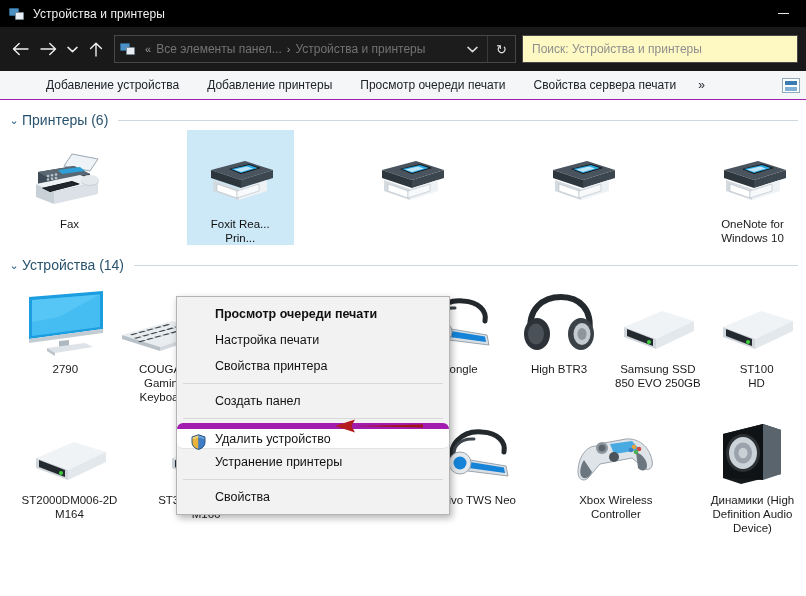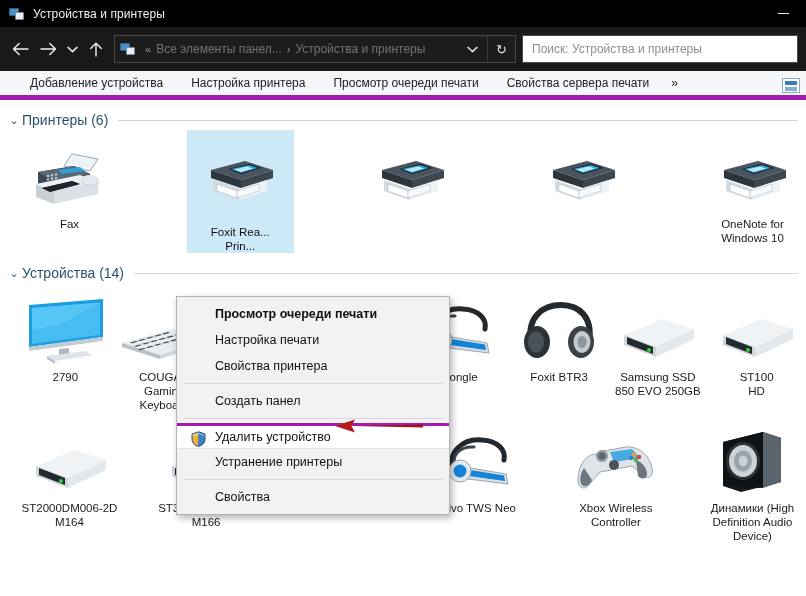--- a/index.html
+++ b/index.html
@@ -44,49 +44,49 @@
   .addr-ico { width:16px; height:16px; position:relative; margin-right:4px; flex:0 0 16px; }
   .addr-ico .a1 { position:absolute; left:0; top:2px; width:10px; height:8px; background:#4a90c4; border:1px solid #2d6389; border-radius:1px; }
   .addr-ico .a2 { position:absolute; left:6px; top:6px; width:9px; height:8px; background:#e8eef3; border:1px solid #7a8a96; border-radius:1px; }
   .crumb-sep { color:#9a9a9a; padding:0 5px; font-size:11px; }
   .crumb { color:#737373; white-space:nowrap; }
   .addr-spacer { flex:1 1 auto; }
   .addr-chev { color:#d8d8d8; font-size:10px; padding:0 9px; }
   .addr-refresh { color:#e2e2e2; font-size:13px; padding:0 8px; border-left:1px solid #3a3a3a; height:100%; display:flex; align-items:center; }
   .search {
     flex: 1 1 auto; height:28px; margin-left:6px; margin-right:2px;
-    background:#ffffff; border:1px solid #474747; display:flex; align-items:center;
+    background:#fef9c3; border:1px solid #474747; display:flex; align-items:center;
     padding-left:9px; color:#8e8e8e; font-size:12px; white-space:nowrap; overflow:hidden;
   }
 
   
   .cmdbar {
-    height:29px; flex:0 0 29px; background:#f4f6f8; border-bottom:5px solid #a21caf;
-    display:flex; align-items:center; padding-left:16px; position:relative;
+    height:29px; flex:0 0 29px; background:#f4f6f8; border-bottom:1px solid #a21caf;
+    display:flex; align-items:center; padding-left:32px; position:relative;
   }
   .cmd {
     font-size:12px; color:#20242a; padding:0 14px; height:23px; line-height:23px; white-space:nowrap;
   }
   .cmd-more { font-size:12px; color:#20242a; padding:0 8px; }
   .cmd-right { position:absolute; right:6px; top:0; height:29px; display:flex; align-items:center; }
   .viewicon { width:18px; height:15px; border:1px solid #8fa9bd; background:#fff; position:relative; }
   .viewicon i { position:absolute; left:2px; top:2px; right:2px; height:4px; background:#3b7cb5; display:block; }
   .viewicon i.b { top:8px; background:#7fb0d8; }
 
   
   .content { flex:1 1 auto; background:#ffffff; position:relative; overflow:hidden; }
 
   .sec-head { display:flex; align-items:center; padding: 12px 0 2px 6px; }
   .sec-chev { color:#2a5d86; font-size:11px; width:16px; text-align:center; }
   .sec-title { font-size:14px; color:#28536e; white-space:nowrap; }
   .sec-rule { flex:1 1 auto; height:1px; background:#cfd8de; margin: 0 8px 0 10px; }
 
   .grid { display:flex; padding-left: 16px; justify-content: space-between; }
   .tile { width:107px; display:flex; flex-direction:column; align-items:center; padding-top:6px; }
-  .tile.sel { background:#cde8f7;gap:8px; }
+  .tile.sel { background:#cde8f7; }
   .tile-icon { height:76px; display:flex; align-items:flex-end; justify-content:center; }
   .tile-label {
     font-size:11.5px; color:#1b1b1b; text-align:center; line-height:14px;
     margin-top:5px; width:100%; padding:0 2px; white-space:pre-line;
   }
   .tile.sel .tile-label { color:#101010; }
 
   .row2 { margin-top: 2px; }
 
   
@@ -94,21 +94,21 @@
     position:absolute; left:176px; top:196px; width:274px;
     background:#f2f2f2; border:1px solid #b4b4b4;
     box-shadow: 2px 3px 7px rgba(0,0,0,.30);
     padding: 4px 0 4px 0; z-index: 50;
   }
   .ctxitem {
     height:26px; display:flex; align-items:center; font-size:12.5px; color:#111;
     padding-left:38px; position:relative; white-space:nowrap;
   }
   .ctxitem.bold { font-weight:bold; }
-  .ctxitem.hl { background:#ffffff; border-top:3px solid #a21caf; border-bottom:1px solid #e2e2e2; }
+  .ctxitem.hl { background:#ffffff; border-top:6px solid #a21caf; border-bottom:1px solid #e2e2e2;border-radius:6px; }
   .ctxsep { height:1px; background:#d8d8d8; margin:4px 6px 4px 6px; }
   .shield {
     position:absolute; left:14px; top:5px; width:15px; height:16px;
   }
   .arrow-annot { position:absolute; left:335px; top:318px; width:88px; height:16px; z-index:60; }
 
   
   .bottom-pad { height: 4px; }
 </style>
 </head>
@@ -167,21 +167,21 @@
           </svg>
       </span>
       <span class="addr-refresh">↻</span>
     </div>
 
     <div class="search">Поиск: Устройства и принтеры</div>
   </div>
 
   <div class="cmdbar">
     <div class="cmd">Добавление устройства</div>
-    <div class="cmd">Настройка принтера</div>
+    <div class="cmd">Добавление принтеры</div>
     <div class="cmd">Просмотр очереди печати</div>
     <div class="cmd">Свойства сервера печати</div>
     <div class="cmd-more">»</div>
     <div class="cmd-right">
       <span class="viewicon">
           <i></i>
           <i class="b"></i>
         </span>
     </div>
   </div>
@@ -400,21 +400,21 @@
         <div class="tile-icon">
           <svg width="80" height="66" viewBox="0 0 80 66">
             <path d="M12 42 C8 18 24 6 42 6 C60 6 74 18 70 42" stroke="#24292e" stroke-width="6" fill="none" stroke-linecap="round"></path>
             <ellipse cx="18" cy="43" rx="13" ry="16" fill="#2c3238"></ellipse>
             <ellipse cx="17" cy="43" rx="8" ry="10.5" fill="#4a5158"></ellipse>
             <ellipse cx="62" cy="43" rx="13" ry="16" fill="#3a4147"></ellipse>
             <ellipse cx="63" cy="43" rx="8.5" ry="11" fill="#c3cad0"></ellipse>
             <ellipse cx="63" cy="43" rx="4.5" ry="6" fill="#8e969d"></ellipse>
           </svg>
         </div>
-        <div class="tile-label">Foxit BTR3</div>
+        <div class="tile-label">High BTR3</div>
       </div>
 
       <div class="tile">
         <div class="tile-icon">
           <svg width="84" height="56" viewBox="0 0 84 56">
             <path d="M8 26 L46 10 L78 20 L40 38 Z" fill="#f0f3f5"></path>
             <path d="M8 26 L40 38 L40 48 L8 36 Z" fill="#cfd6dc"></path>
             <path d="M40 38 L78 20 L78 30 L40 48 Z" fill="#e3e8ec"></path>
             <path d="M11 28 L37 38 L37 45 L11 35 Z" fill="#232a2f"></path>
             <circle cx="33" cy="41" r="2" fill="#3ad13a"></circle>

